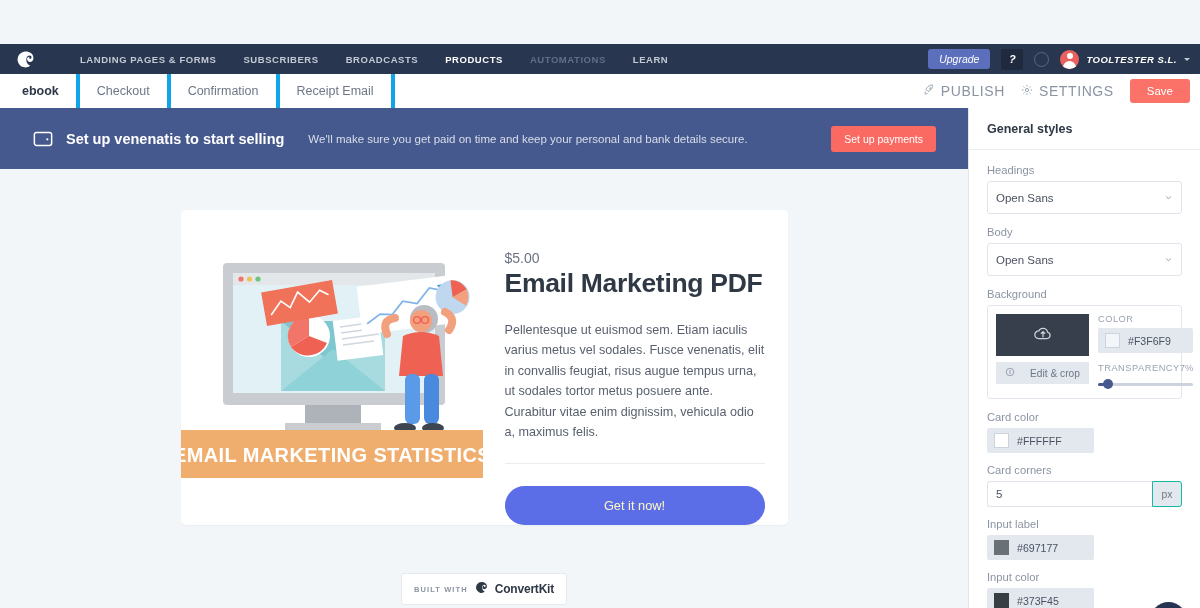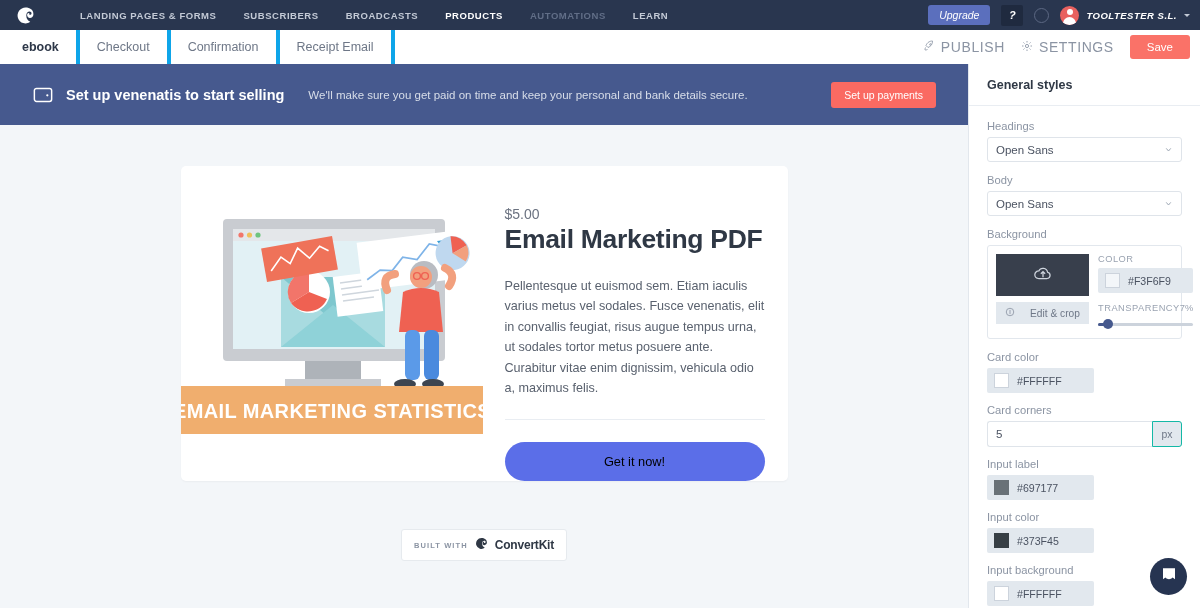--- a/index.html
+++ b/index.html
@@ -8,20 +8,21 @@
     font-family: "Liberation Sans", sans-serif;
     background: #f3f6f9;
     overflow: hidden;
   }
 
   
   .topnav {
     height: 30px; background: #29364f;
     display: flex; align-items: center; padding: 0 10px;
     position: relative;
+    margin-top: 44px;
   }
   .ck-logo { width: 30px; display: flex; align-items: center; justify-content: center; }
   .ck-logo svg { display: block; }
   .topnav-links { display: flex; align-items: center; gap: 27px; margin-left: 40px; }
   .topnav-link {
     color: #c3cad6; font-size: 9.5px; font-weight: bold;
     letter-spacing: 0.55px; text-transform: uppercase; cursor: pointer;
     white-space: nowrap;
   }
   .topnav-link.active { color: #ffffff; }
@@ -128,21 +129,21 @@
   .prod-title {
     font-size: 26.5px; font-weight: bold; color: #2f3845;
     letter-spacing: -0.3px; margin-bottom: 21px; white-space: nowrap;
   }
   .prod-desc {
     font-size: 12.6px; line-height: 1.62; color: #59616e;
     padding-bottom: 21px; border-bottom: 1px solid #e9edf2;
     margin-bottom: 22px;
   }
   .cta-btn {
-    background: #5b6ee8; color: #000000; text-align: center;
+    background: #5b6ee8; color: #fef9c3; text-align: center;
     font-size: 12.8px; padding: 12px 0; border-radius: 22px;
     cursor: pointer;
   }
   .footer-badge-wrap {
     display: flex; justify-content: center; margin-top: 48px;
   }
   .footer-badge {
     background: #fff; border: 1px solid #e6eaee; border-radius: 3px;
     padding: 6px 12px; display: flex; align-items: center; gap: 7px;
   }
@@ -162,21 +163,21 @@
   .sb-header {
     padding: 14px 18px 13px; font-size: 12.5px; font-weight: bold;
     color: #2f3845; border-bottom: 1px solid #e9edf2;
   }
   .sb-body { padding: 14px 18px 0; }
   .field-label {
     font-size: 11.2px; color: #8b94a3; margin-bottom: 5px;
   }
   .field { margin-bottom: 12px; }
   .select-box {
-    height: 25px; border: 1px solid #dfe4ea; border-radius: 3px;
+    height: 33px; border: 1px solid #dfe4ea; border-radius: 3px;
     display: flex; align-items: center; padding: 0 8px;
     font-size: 11.5px; color: #4a5261; cursor: pointer; justify-content: center;
   }
   .select-box .chev { margin-left: auto; }
   .bg-panel {
     border: 1px solid #e2e7ed; border-radius: 3px; padding: 8px;
     display: flex; gap: 9px;
   }
   .thumb-col { width: 93px; }
   .thumb {

